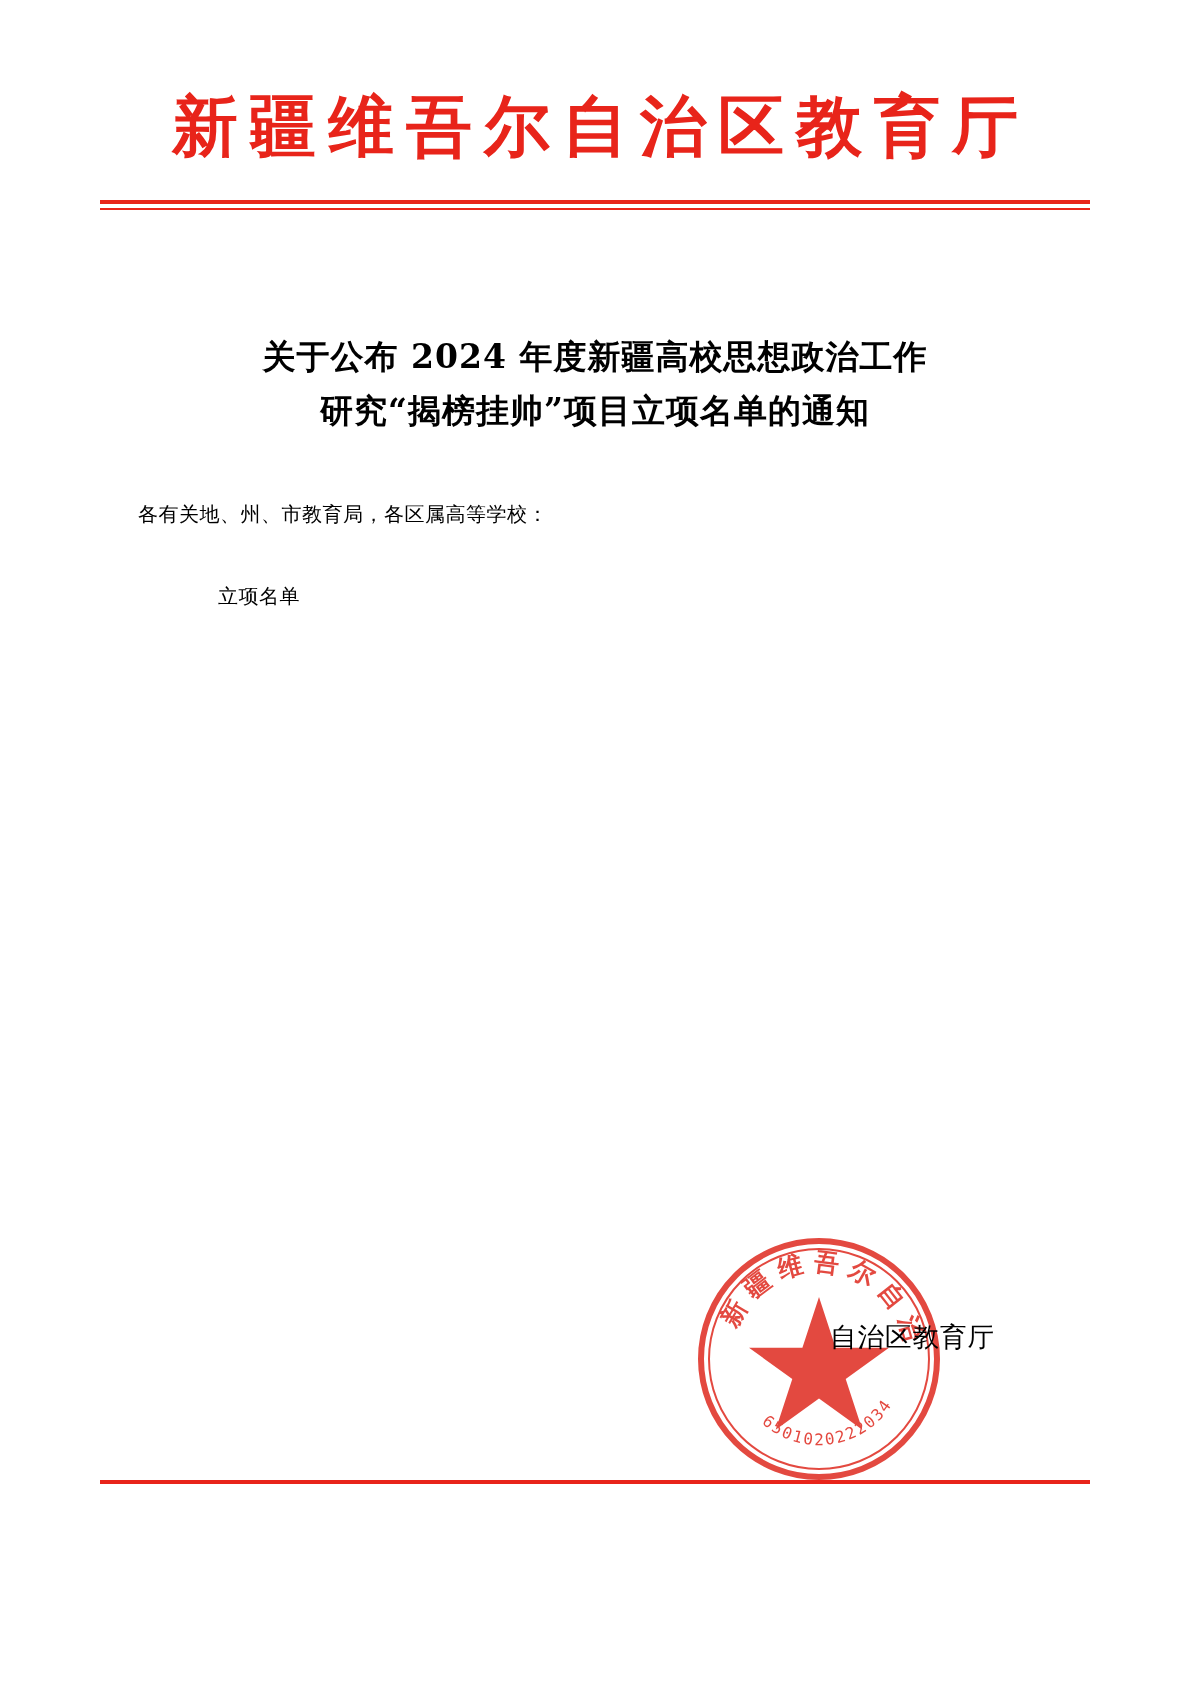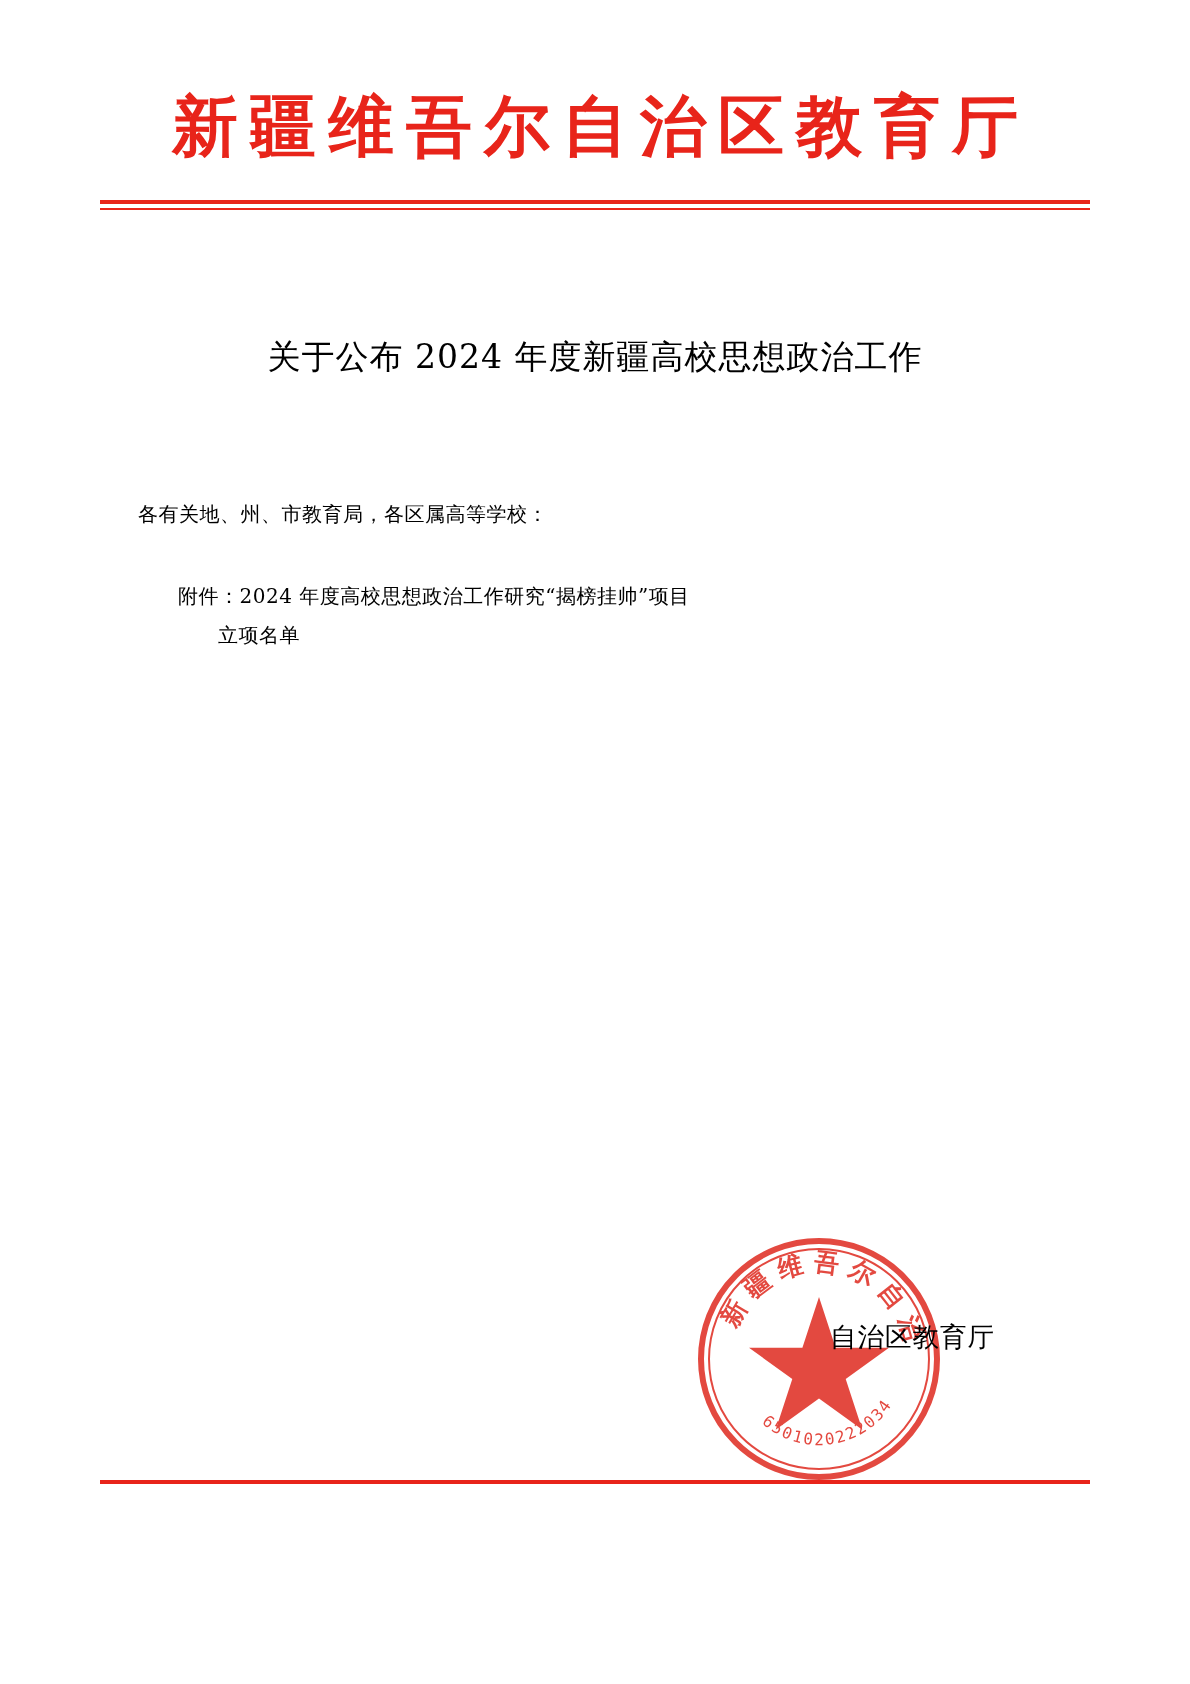--- a/index.html
+++ b/index.html
@@ -68,21 +68,21 @@
   }
 
   
   .doc-title {
     position: absolute;
     left: 150px;
     top: 330px;
     width: 890px;
     text-align: center;
     font-family: "DejaVu Serif", "Liberation Serif", serif;
-    font-weight: normal;
+    font-weight: bold;
     font-size: 33px;
     line-height: 1.65;
     letter-spacing: 1px;
   }
 
   
   .body-block {
     position: absolute;
     left: 138px;
     top: 495px;
@@ -142,26 +142,26 @@
     <div class="letterhead-title">新疆维吾尔自治区教育厅</div>
   </div>
 
   <div class="rule-double rule-top">
     <div class="r1"></div>
     <div class="r2"></div>
   </div>
 
   <div class="doc-title">
     <div>关于公布 2024 年度新疆高校思想政治工作</div>
+    <div>研究“揭榜挂帅”项目立项名单的通知</div>
   </div>
 
   <div class="body-block">
     <p>各有关地、州、市教育局，各区属高等学校：</p>
     <div class="attach">
-      <p class="p-indent">附件：2024 年度高校思想政治工作研究“揭榜挂帅”项目</p>
       <p class="attach-line2">立项名单</p>
     </div>
   </div>
 
   <div class="seal">
     <svg width="248" height="248" viewBox="0 0 248 248" aria-hidden="true">
       <g fill="none" stroke="#e03026" stroke-width="6">
         <circle cx="124" cy="124" r="118"></circle>
         <circle cx="124" cy="124" r="110" stroke-width="2"></circle>
       </g>

